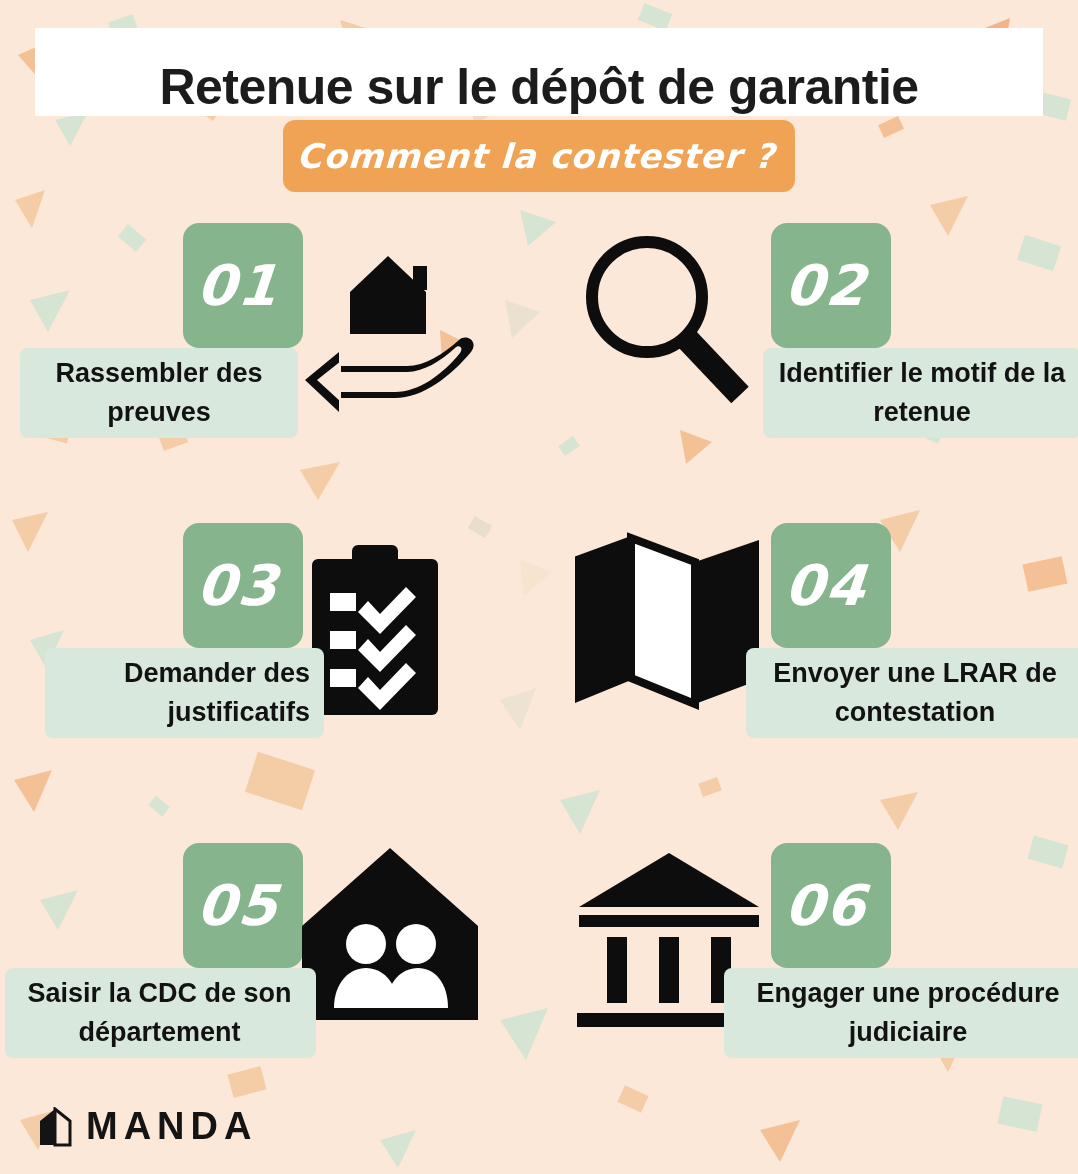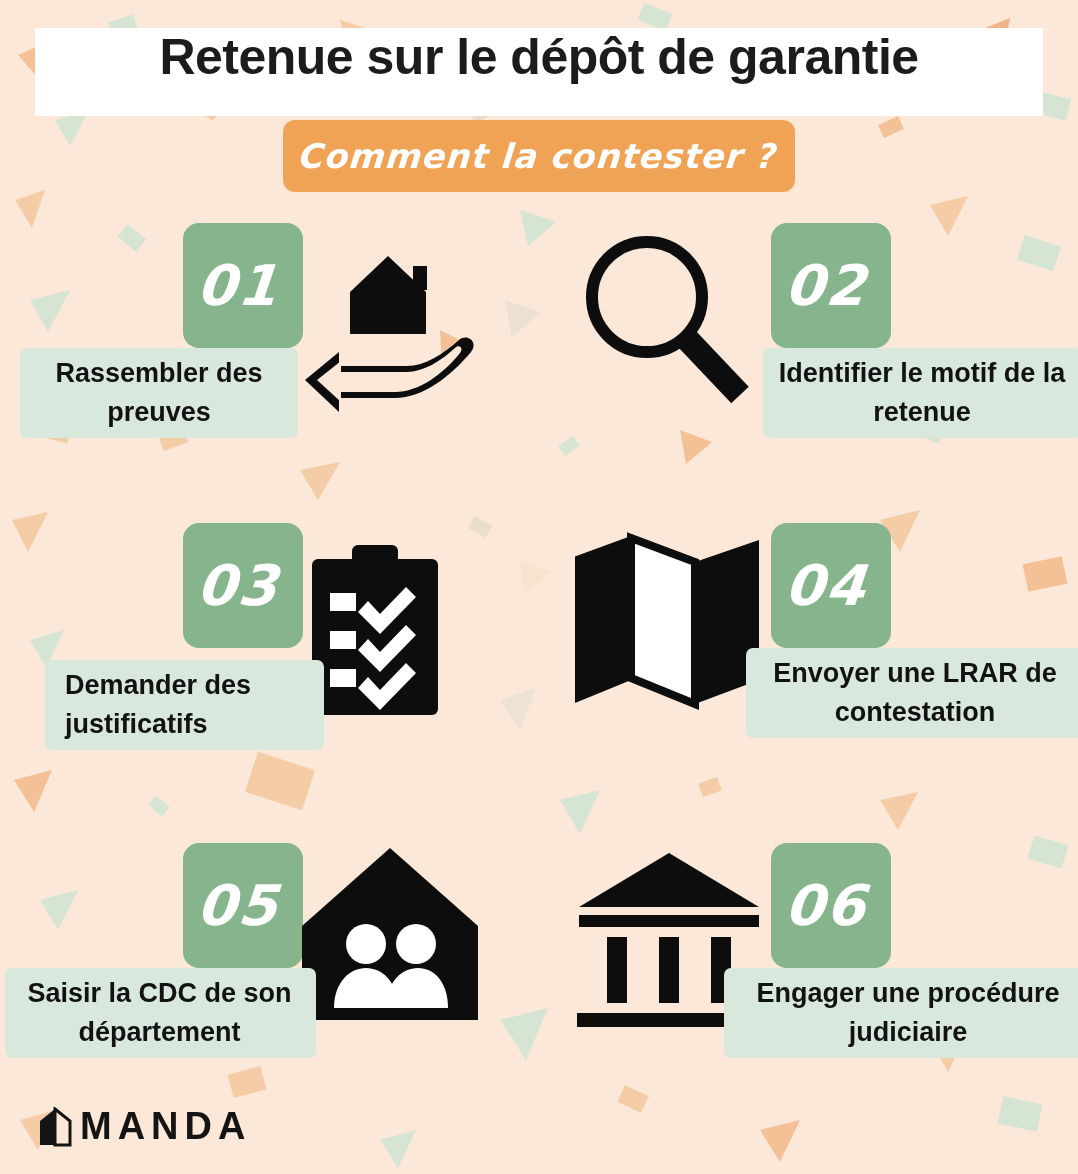--- a/index.html
+++ b/index.html
@@ -33,21 +33,21 @@
 
   
   .title-band {
     position: absolute;
     left: 35px;
     top: 28px;
     width: 1008px;
     height: 88px;
     background: #ffffff;
     display: flex;
-    align-items: flex-start;
+    align-items: flex-end;
     justify-content: center;
   }
   .title-text {
     font-family: "Liberation Sans", sans-serif;
     font-weight: bold;
     font-size: 50px;
     color: #1c1c1c;
     letter-spacing: -0.5px;
     white-space: nowrap;
   }
@@ -112,21 +112,21 @@
     position: absolute;
     background: #d9e8dd;
     border-radius: 8px;
     padding: 6px 14px;
     font-weight: bold;
     font-size: 27px;
     color: #121212;
     line-height: 1.45;
     white-space: nowrap;
   }
-  .label.two-line { white-space: normal; border-radius: 7px; }
+  .label.two-line { white-space: normal; }
 
   
   .icon-box {
     position: absolute;
     display: flex;
     align-items: center;
     justify-content: center;
   }
 
   
@@ -135,21 +135,21 @@
   .s1-label { left: 20px; top: 148px; width: 250px; text-align: center; }
   .s1-icon  { left: 290px; top: 25px; width: 210px; height: 210px; }
 
   
   .s2-badge { left: 232px; top: 23px; }
   .s2-label { left: 224px; top: 148px; width: 290px; text-align: center; }
   .s2-icon  { left: 20px; top: 20px; width: 210px; height: 210px; }
 
   
   .s3-badge { left: 183px; top: 23px; }
-  .s3-label { left: 45px; top: 160px; width: 245px; text-align: left; padding-left: 20px; }
+  .s3-label { left: 45px; top: 148px; width: 245px; text-align: right; padding-left: 20px; }
   .s3-icon  { left: 290px; top: 35px; width: 200px; height: 200px; }
 
   
   .s4-badge { left: 232px; top: 23px; }
   .s4-label { left: 207px; top: 148px; width: 310px; text-align: center; }
   .s4-icon  { left: 30px; top: 30px; width: 200px; height: 185px; }
 
   
   .s5-badge { left: 183px; top: 23px; }
   .s5-label { left: 5px; top: 148px; width: 285px; text-align: center; padding-left: 12px; }
@@ -160,21 +160,21 @@
   .s6-label { left: 185px; top: 148px; width: 340px; text-align: center; }
   .s6-icon  { left: 30px; top: 25px; width: 200px; height: 190px; }
 
   
   .footer {
     position: absolute;
     left: 38px;
     top: 1105px;
     display: flex;
     align-items: center;
-    gap: 8px;
+    gap: 14px;
   }
   .logo-mark { width: 34px; height: 40px; }
   .logo-text {
     font-family: "Liberation Sans", sans-serif;
     font-weight: bold;
     font-size: 38px;
     letter-spacing: 6px;
     color: #141414;
   }
 </style>

